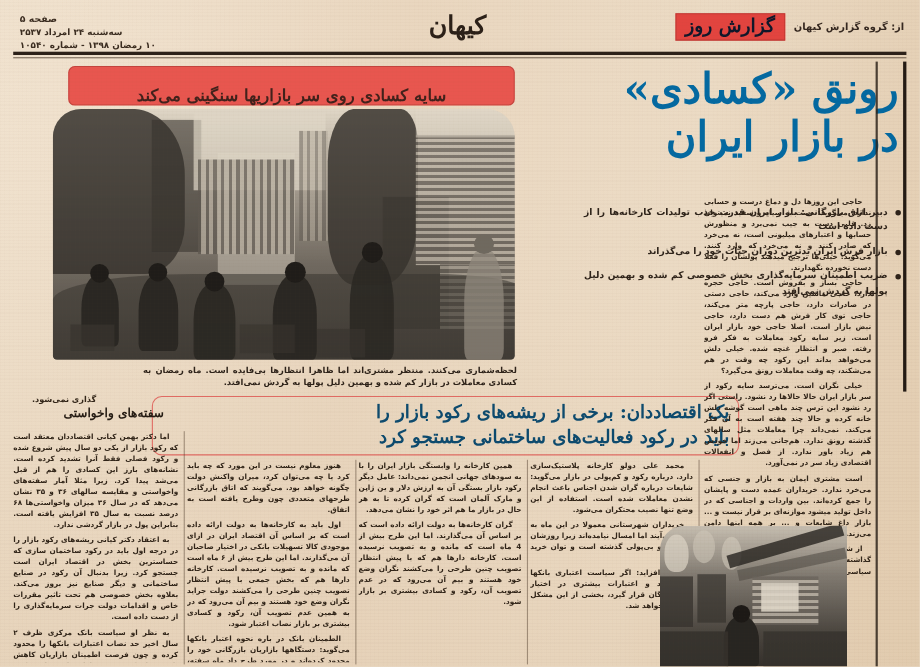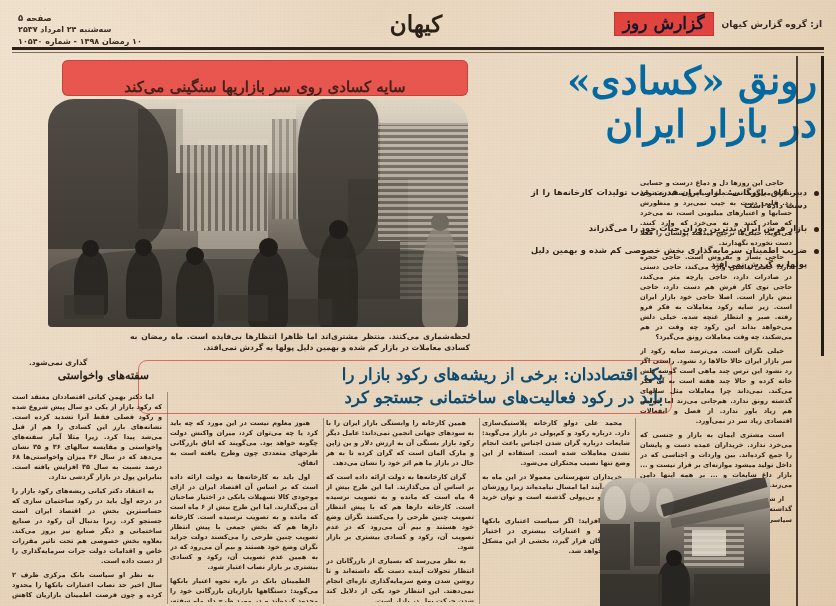--- a/index.html
+++ b/index.html
@@ -286,21 +286,20 @@
 
 <div class="col" id="c4" style="right:206px;top:418px;width:148px;height:184px;overflow:hidden;">
   <p>محمد علی دولو کارخانه پلاستیک‌سازی دارد. درباره رکود و کم‌پولی در بازار می‌گوید: شایعات درباره گران شدن اجناس باعث انجام نشدن معاملات شده است. استفاده از این وضع تنها نصیب محتکران می‌شود.</p>
   <p>خریداران شهرستانی معمولا در این ماه به بازار می‌آیند اما امسال نیامده‌اند زیرا روزشان به رکود و بی‌پولی گذشته است و توان خرید ندارند.</p>
   <p>او می‌افزاید: اگر سیاست اعتباری بانکها تغییر کند و اعتبارات بیشتری در اختیار تولیدکنندگان قرار گیرد، بخشی از این مشکل برطرف خواهد شد.</p>
 </div>
 
 <div class="col" id="c3" style="right:362px;top:418px;width:148px;height:184px;overflow:hidden;">
   <p>همین کارخانه را وابستگی بازار ایران را با به سودهای جهانی انجمن نمی‌داند: عامل دیگر رکود بازار بستگی آن به ارزش دلار و ین ژاپن و مارک آلمان است که گران کرده تا به هر حال در بازار ما هم اثر خود را نشان می‌دهد.</p>
   <p>گران کارخانه‌ها به دولت ارائه داده است که بر اساس آن می‌گذارند. اما این طرح بیش از 4 ماه است که مانده و به تصویب نرسیده است. کارخانه دارها هم که با پیش انتظار تصویب چنین طرحی را می‌کشند نگران وضع خود هستند و بیم آن می‌رود که در عدم تصویب آن، رکود و کسادی بیشتری بر بازار شود.</p>
-  <p>به نظر می‌رسد که بسیاری از بازرگانان در انتظار تحولات آینده دست نگه داشته‌اند و تا روشن شدن وضع سرمایه‌گذاری تازه‌ای انجام نمی‌دهند. این انتظار خود یکی از دلایل کند شدن حرکت پول در بازار است.</p>
 </div>
 
 <div class="col" id="c2" style="right:518px;top:418px;width:148px;height:184px;overflow:hidden;">
   <p>هنوز معلوم نیست در این مورد که چه باید کرد یا چه می‌توان کرد، میران واکنش دولت چگونه خواهد بود. می‌گویند که اتاق بازرگانی طرحهای متعددی چون وطرح یافته است به اتفاق.</p>
   <p>اول باید به کارخانه‌ها به دولت ارائه داده است که بر اساس آن اقتصاد ایران در ازای موجودی کالا تسهیلات بانکی در اختیار صاحبان آن می‌گذارند. اما این طرح بیش از ۶ ماه است که مانده و به تصویب نرسیده است. کارخانه دارها هم که بخش جمعی با پیش انتظار تصویب چنین طرحی را می‌کشند دولت جراید نگران وضع خود هستند و بیم آن می‌رود که در به همین عدم تصویب آن، رکود و کسادی بیشتری بر بازار نصاب اعتبار شود.</p>
   <p>الطمینان بانک در باره نحوه اعتبار بانکها می‌گوید: دستگاهها بازاریان بازرگانی خود را محدود کرده‌اند و در مورد طرح داد ماه سفته، دقت بیشتری به خرج می‌دهند. چرا که مقدار دادن اعتبارها بشدت افزایش یافته و بانکها را نگران ساخته گذشته روی تاثیر اقتصاد جهانی را نیز در بازار انکار نمی‌کند.</p>
 
 </div>
 
 <div class="col" id="c1" style="right:674px;top:392px;width:150px;height:210px;overflow:hidden;">

